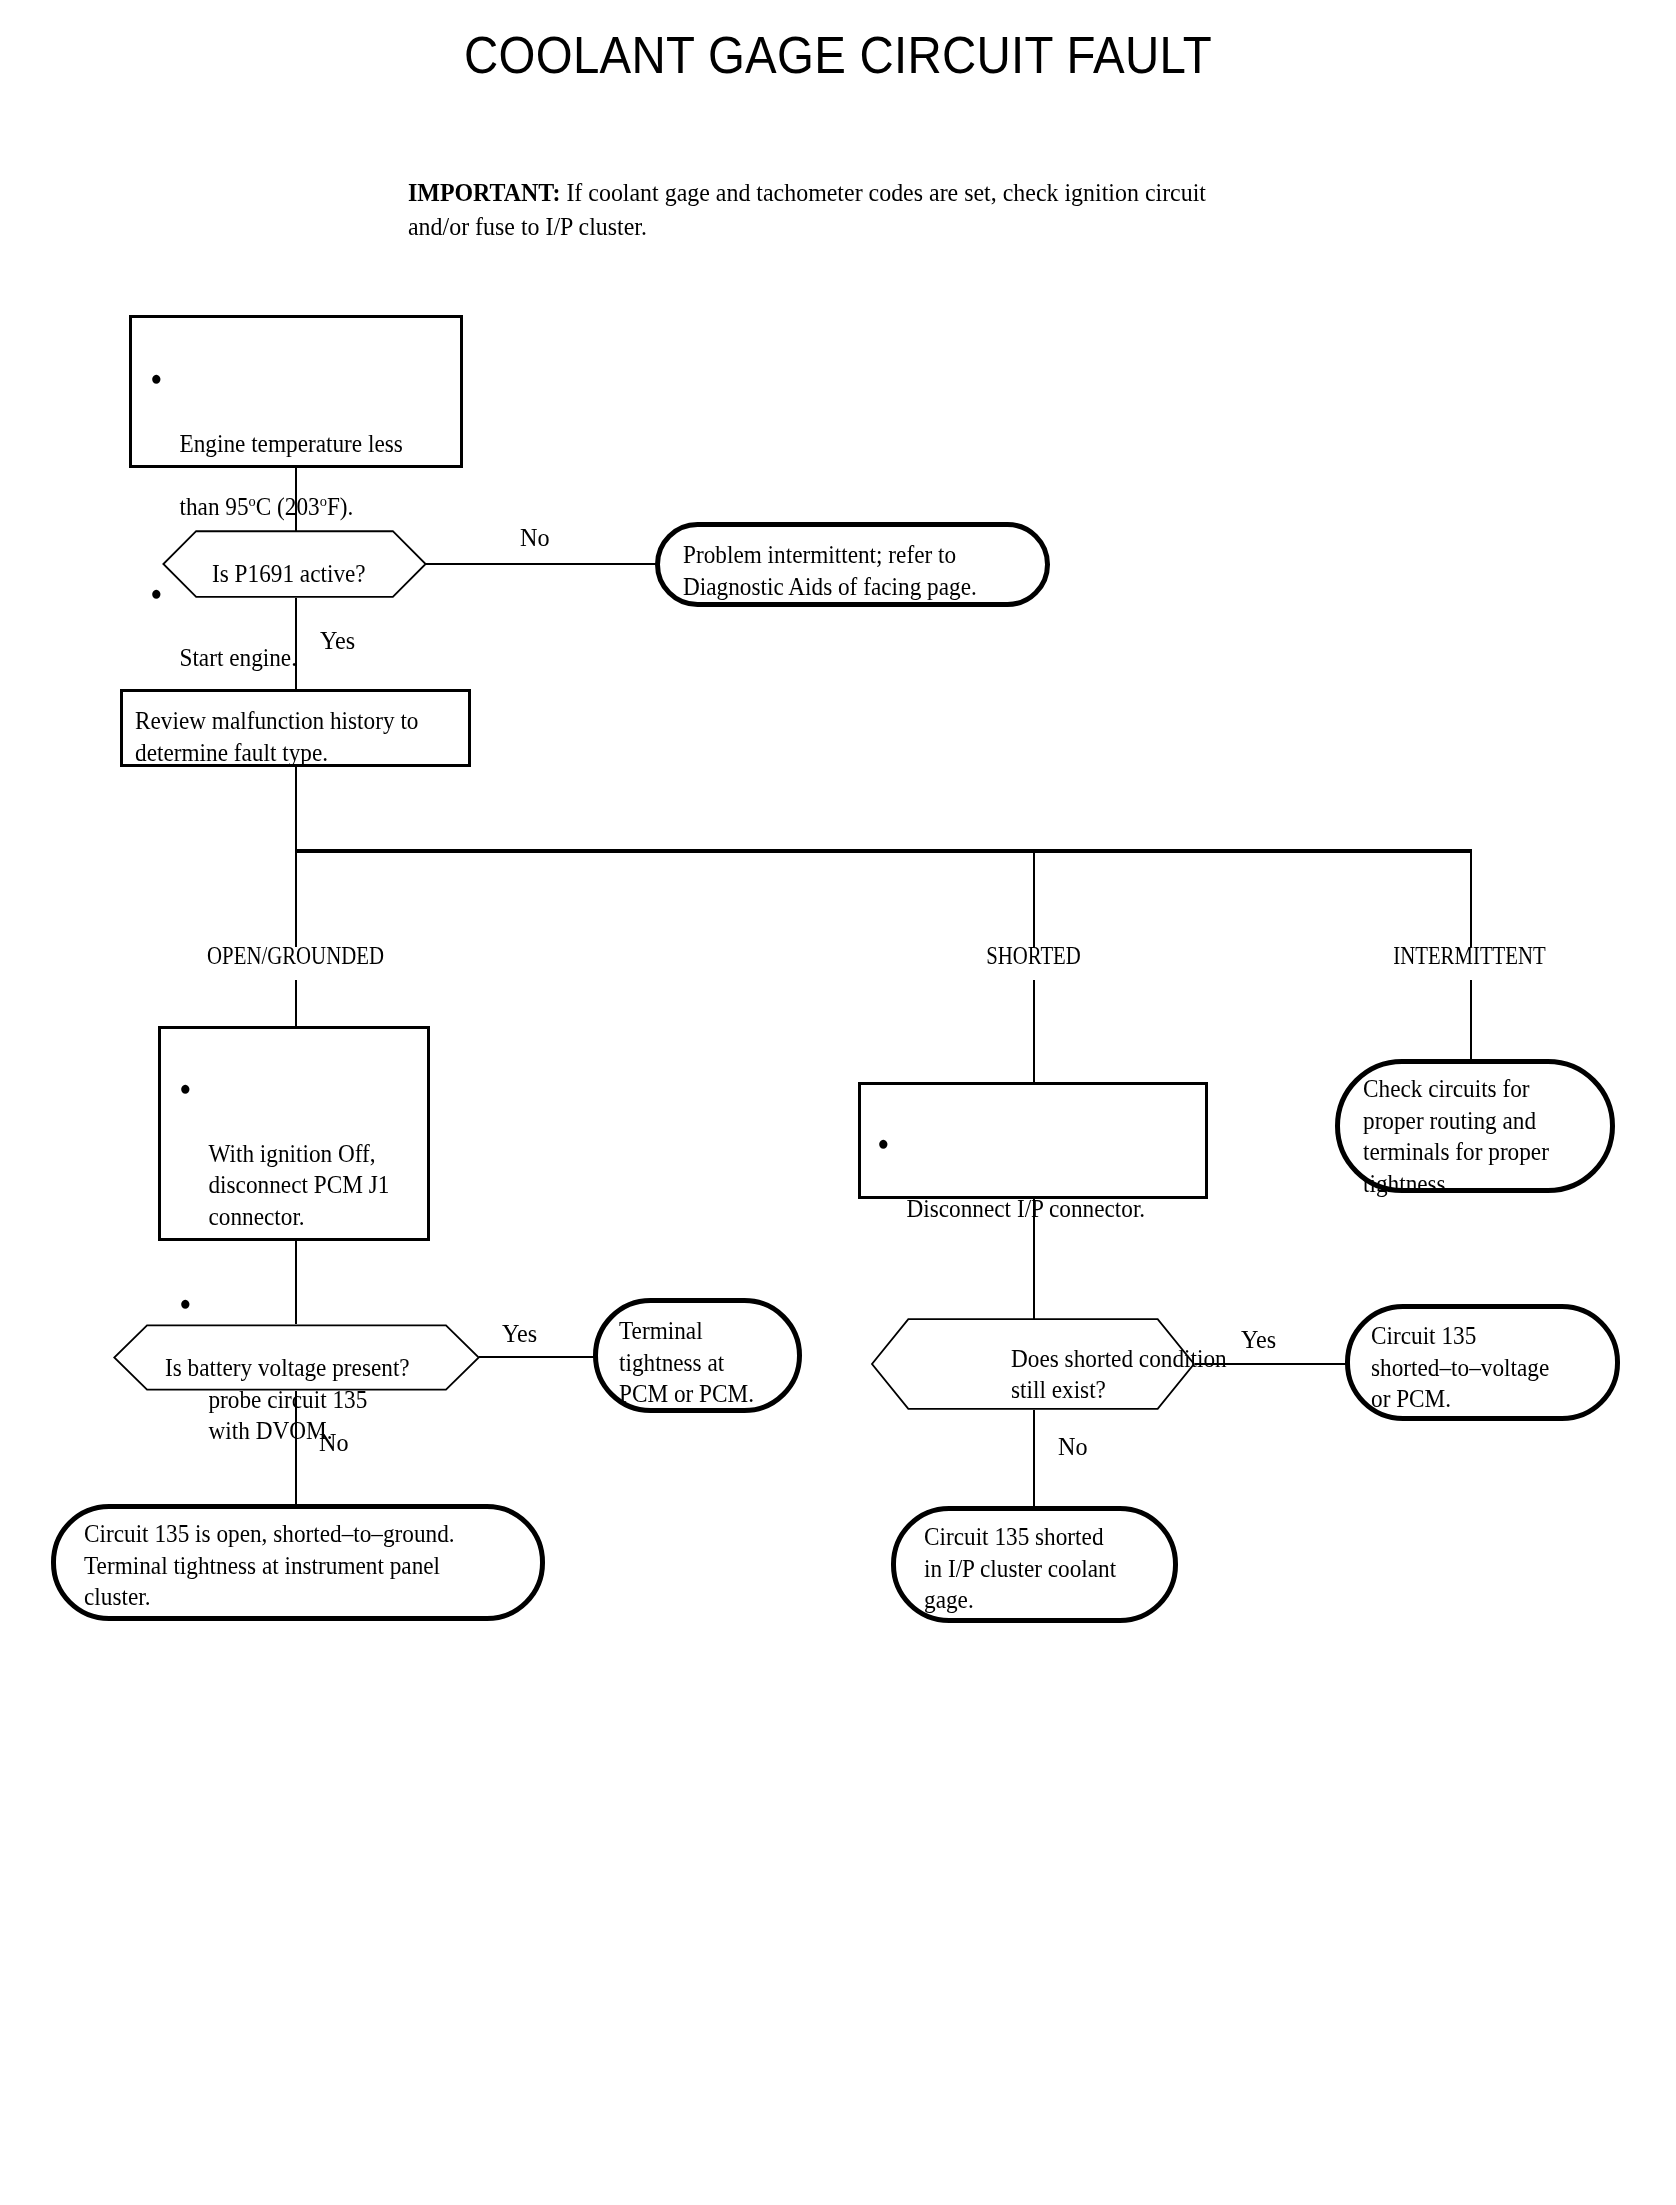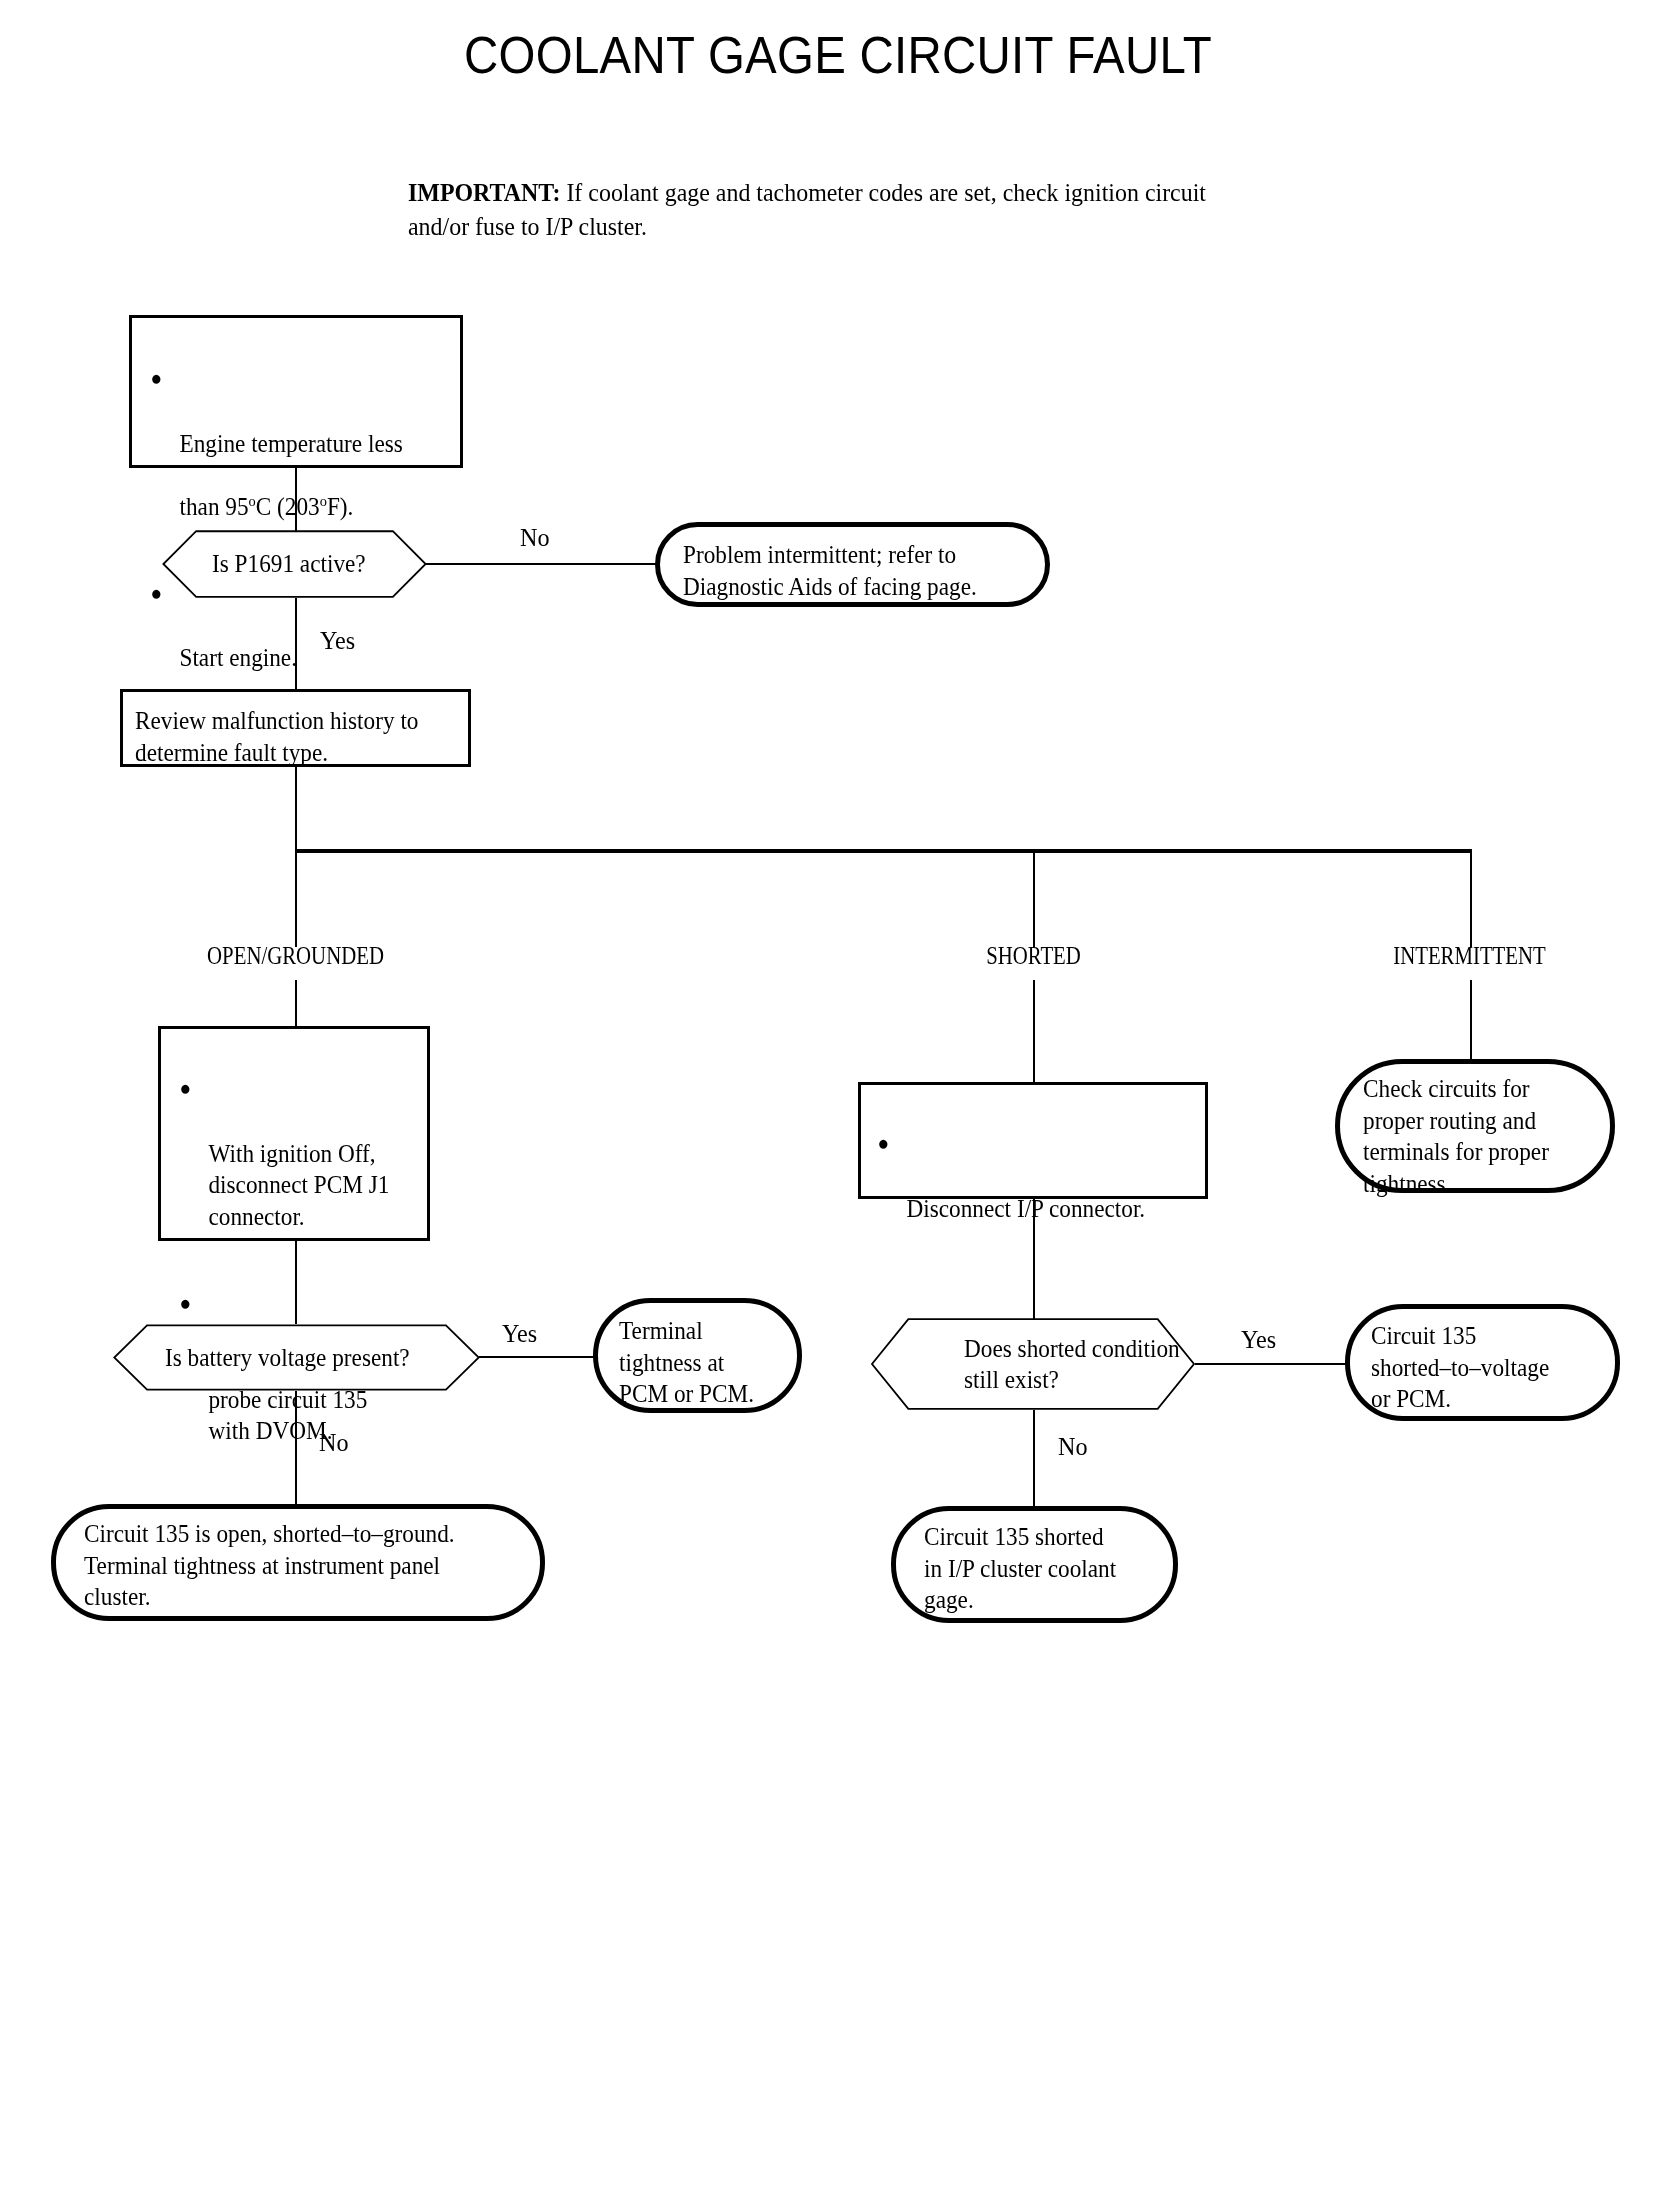--- a/index.html
+++ b/index.html
@@ -37,21 +37,21 @@
   .blist{list-style:none;margin:0;padding:0;}
   .blist li{position:relative;padding-left:36px;margin:0 0 0 0;}
   .blist li .bul{position:absolute;left:4.9px;top:-1.2px;font-size:20.7px;line-height:1.5;}
   .blist li+li{margin-top:25.5px;}
   .blist li.nobul{padding-left:36px;}
 
   
   .hex{position:absolute;}
   .hex svg{position:absolute;left:0;top:0;}
   .hex .hextxt{
-    position:absolute;left:0;top:0;width:100%;height:100%;
+    position:absolute;left:0;top:10px;width:100%;height:100%;
     display:flex;align-items:center;
     font-size:25px;line-height:1.26;white-space:pre-line;
   }
 
   
   .ln{position:absolute;background:#000;}
   .ln.v{width:2.4px;}
   .ln.h{height:2.4px;}
 
   
@@ -185,21 +185,21 @@
 <div class="txt" style="left: 84px; top: 1518px; width: 462px; white-space: pre-line;">Circuit 135 is open, shorted–to–ground.
 Terminal tightness at instrument panel
 cluster.</div>
 
 <div class="ln v" style="left:1033px;top:1199px;height:125px;"></div>
 
 <div class="hex" style="left:870px;top:1318px;width:326px;height:92px;">
   <svg width="326" height="92" viewBox="0 0 536 152">
     <polygon points="62,2 474,2 534,76 474,150 62,150 2,76" fill="#ffffff" stroke="#000000" stroke-width="3"></polygon>
   </svg>
-  <div class="hextxt" style="justify-content:center;padding-left:47px;">
+  <div class="hextxt" style="justify-content:flex-end;padding-left:47px;">
     <span class="txt" style="position: static; transform: scaleX(0.93); white-space: pre-line;">Does shorted condition
 still exist?</span>
   </div>
 </div>
 
 <div class="ln h" style="left:1195px;top:1363px;width:152px;"></div>
 <div class="elabel" style="left:1241px;top:1325px;">Yes</div>
 
 <div class="node rounded" style="left:1345px;top:1304px;width:275px;height:117px;border-radius:58px;"></div>
 <div class="txt" style="left: 1371px; top: 1320px; width: 255px; white-space: pre-line;">Circuit 135

